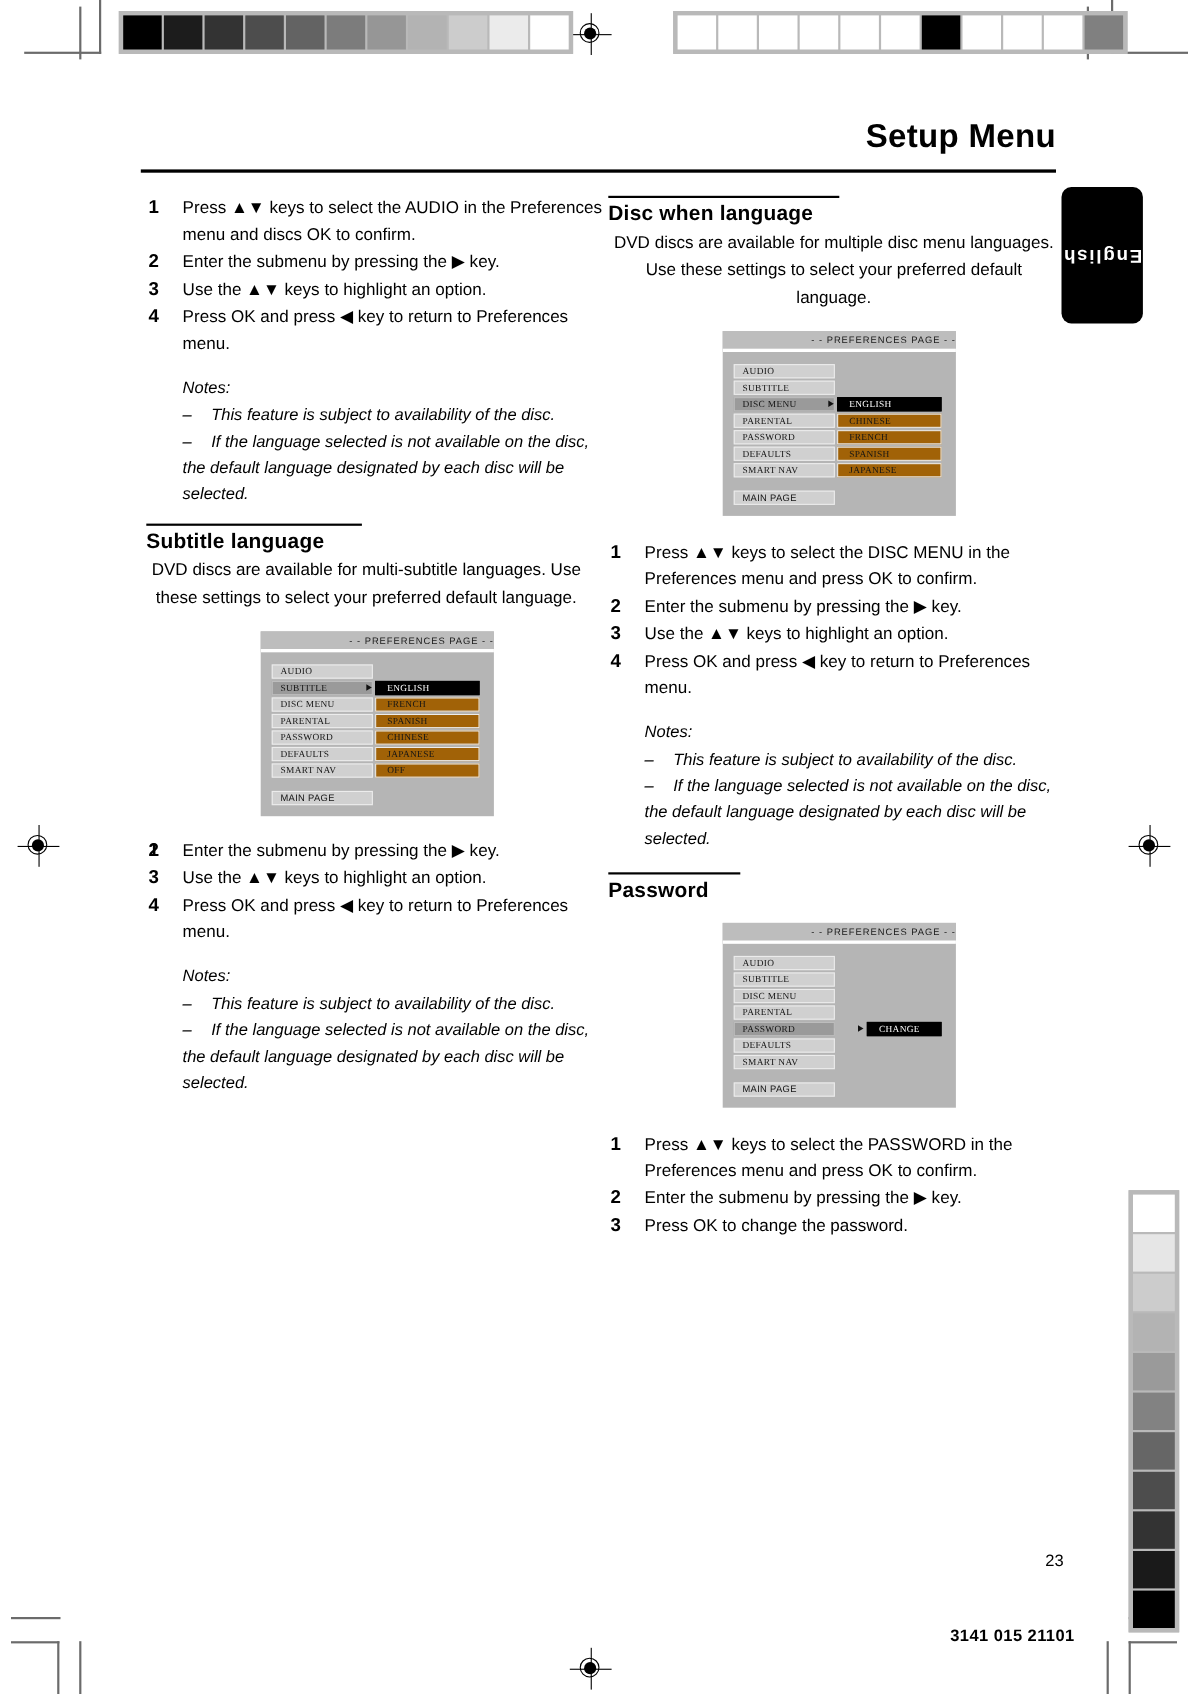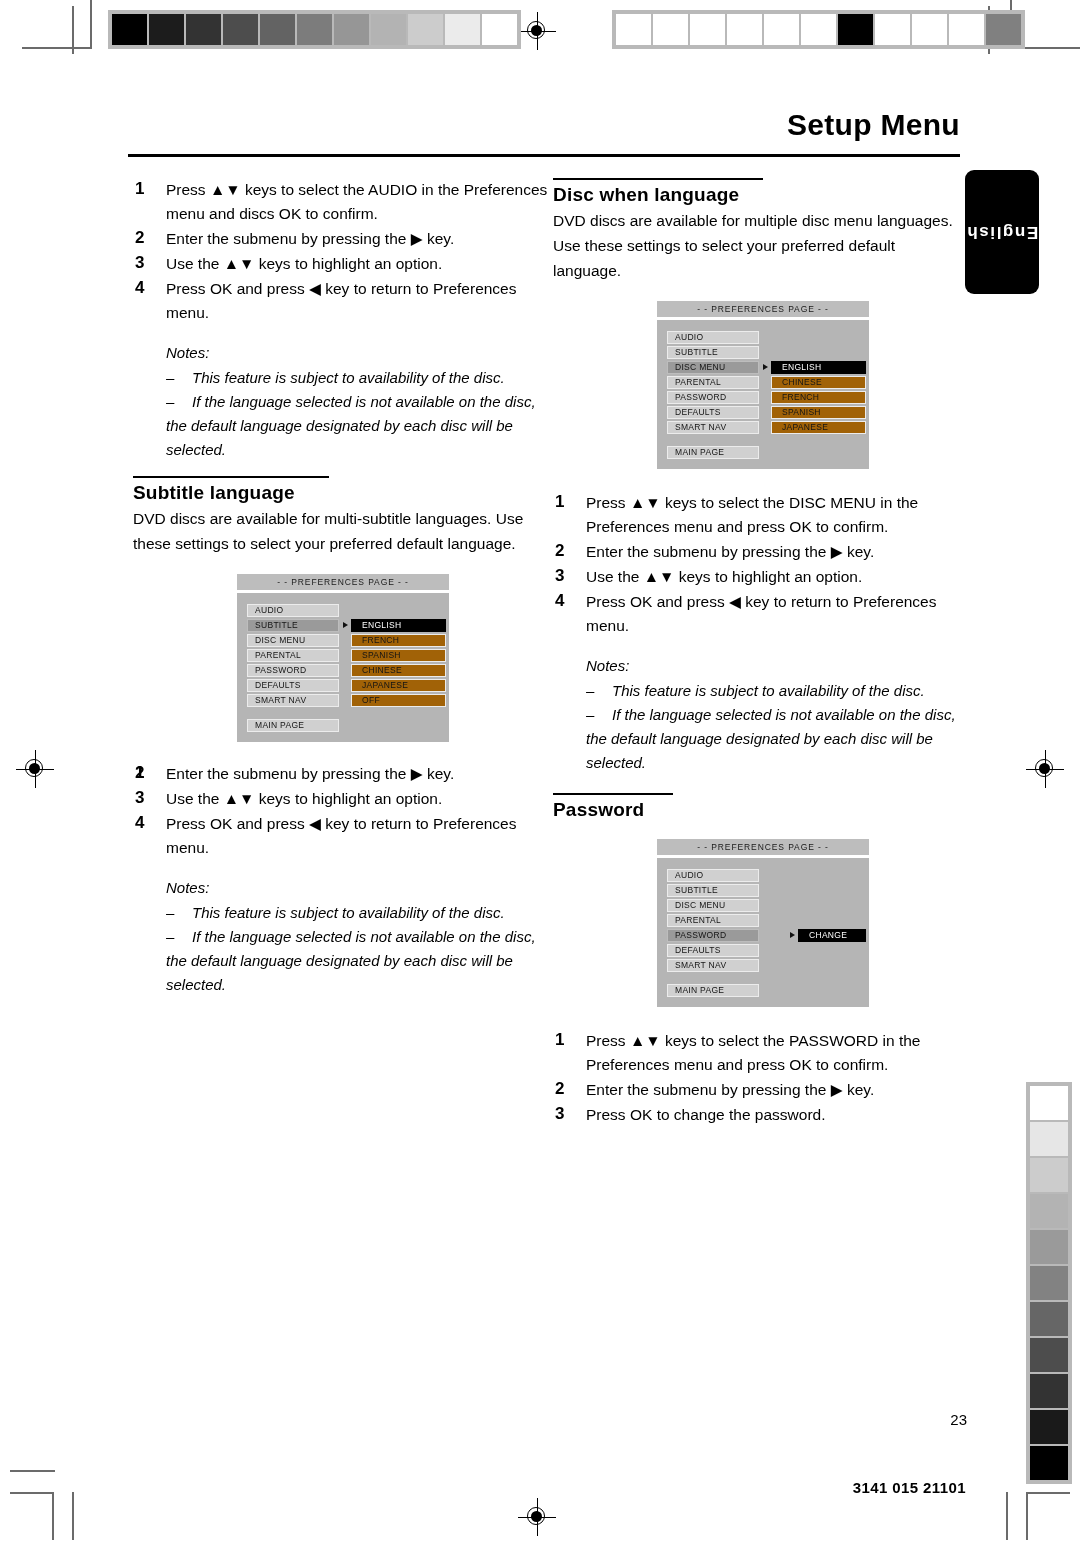--- a/index.html
+++ b/index.html
@@ -95,21 +95,21 @@
     margin: 0;
     font-size: 19px;
     font-weight: bold;
     letter-spacing: 0.2px;
   }
   .sec-body {
     font-size: 15.5px;
     line-height: 25px;
     margin-top: 2px;
   }
-  .sec-body p { margin: 0; }
+  .sec-body p { margin: 0; text-align: center; }
 
   
   .steps { margin: 0; padding: 0; list-style: none; }
   .steps li {
     position: relative;
     padding-left: 33px;
     font-size: 15.5px;
     line-height: 24px;
     margin-bottom: 1px;
   }
@@ -143,31 +143,32 @@
   .osd {
     position: relative;
     width: 212px;
     background: #b5b5b5;
     font-size: 8.5px;
     letter-spacing: 0.3px;
     padding-bottom: 10px;
   }
   .osd .osd-title {
     background: #bdbdbd;
-    text-align: center;
+    text-align: right;
     padding: 3px 0 3px 0;
     font-size: 8.5px;
     letter-spacing: 0.9px;
     border-bottom: 3px solid #ffffff;
     color: #1a1a1a;
   }
   .osd .osd-body {
     display: flex;
     padding: 11px 0 0 10px;
-    gap: 12px;
+    gap: 2px;
+    font-family: Liberation Serif, serif;
   }
   .osd .osd-col-left { width: 92px; }
   .osd .osd-col-right { width: 95px; position: relative; }
   .osd .item {
     background: #d0d0d0;
     border: 1px solid #ececec;
     box-sizing: border-box;
     height: 13px;
     line-height: 11px;
     padding-left: 7px;
@@ -213,21 +214,21 @@
   }
 
   .page-number {
     position: absolute;
     right: 113px;
     bottom: 116px;
     font-size: 15px;
   }
   .doc-code {
     position: absolute;
-    right: 114px;
+    right: 103px;
     bottom: 48px;
     font-size: 15px;
     font-weight: bold;
     letter-spacing: 0.4px;
   }
 </style>
 </head>
 <body>
 
 <div id="page">

